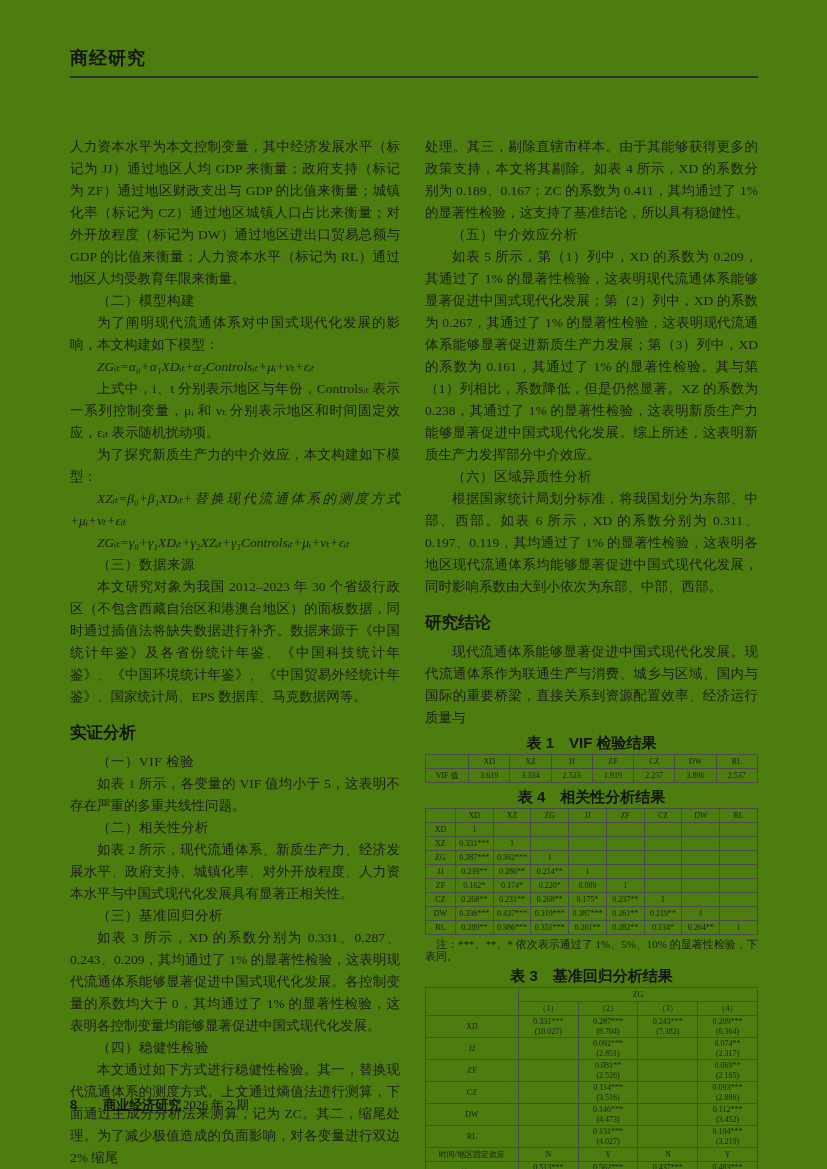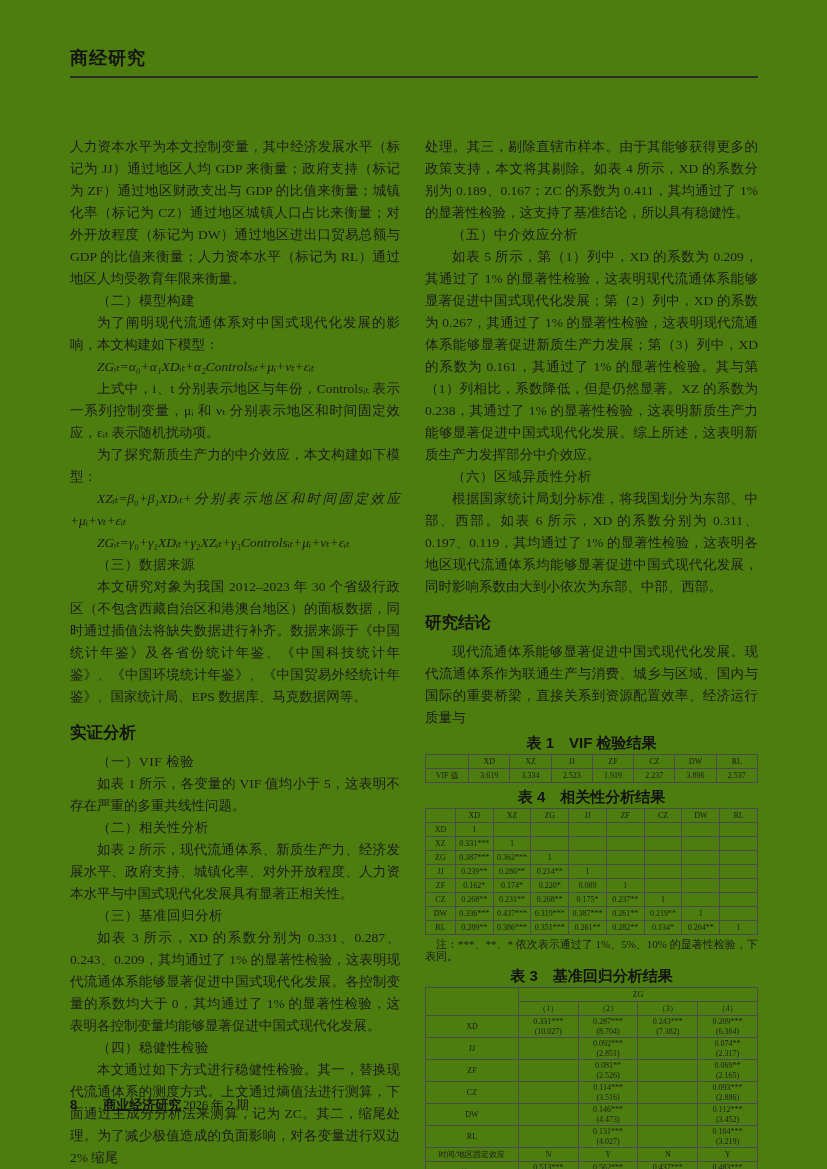--- a/index.html
+++ b/index.html
@@ -67,21 +67,21 @@
     <div class="masthead-rule"></div>
   </div>
 
   <div class="col col-left" id="left-blocks">
       <p class="blk-body">人力资本水平为本文控制变量，其中经济发展水平（标记为 JJ）通过地区人均 GDP 来衡量；政府支持（标记为 ZF）通过地区财政支出与 GDP 的比值来衡量；城镇化率（标记为 CZ）通过地区城镇人口占比来衡量；对外开放程度（标记为 DW）通过地区进出口贸易总额与 GDP 的比值来衡量；人力资本水平（标记为 RL）通过地区人均受教育年限来衡量。</p>
       <p class="blk-subhead">（二）模型构建</p>
       <p class="blk-body indent">为了阐明现代流通体系对中国式现代化发展的影响，本文构建如下模型：</p>
       <p class="blk-formula">ZGᵢₜ=α₀+α₁XDᵢₜ+α₂Controlsᵢₜ+μᵢ+νₜ+εᵢₜ</p>
       <p class="blk-body indent">上式中，i、t 分别表示地区与年份，Controlsᵢₜ 表示一系列控制变量，μᵢ 和 νₜ 分别表示地区和时间固定效应，εᵢₜ 表示随机扰动项。</p>
       <p class="blk-body indent">为了探究新质生产力的中介效应，本文构建如下模型：</p>
-      <p class="blk-formula">XZᵢₜ=β₀+β₁XDᵢₜ+分别表示地区和时间固定效应+μᵢ+νₜ+εᵢₜ</p>
+      <p class="blk-formula">XZᵢₜ=β₀+β₁XDᵢₜ+替换现代流通体系的测度方式+μᵢ+νₜ+εᵢₜ</p>
       <p class="blk-formula">ZGᵢₜ=γ₀+γ₁XDᵢₜ+γ₂XZᵢₜ+γ₃Controlsᵢₜ+μᵢ+νₜ+εᵢₜ</p>
       <p class="blk-subhead">（三）数据来源</p>
       <p class="blk-body indent">本文研究对象为我国 2012–2023 年 30 个省级行政区（不包含西藏自治区和港澳台地区）的面板数据，同时通过插值法将缺失数据进行补齐。数据来源于《中国统计年鉴》及各省份统计年鉴、《中国科技统计年鉴》、《中国环境统计年鉴》、《中国贸易外经统计年鉴》、国家统计局、EPS 数据库、马克数据网等。</p>
       <p class="blk-section">实证分析</p>
       <p class="blk-subhead">（一）VIF 检验</p>
       <p class="blk-body indent">如表 1 所示，各变量的 VIF 值均小于 5，这表明不存在严重的多重共线性问题。</p>
       <p class="blk-subhead">（二）相关性分析</p>
       <p class="blk-body indent">如表 2 所示，现代流通体系、新质生产力、经济发展水平、政府支持、城镇化率、对外开放程度、人力资本水平与中国式现代化发展具有显著正相关性。</p>
       <p class="blk-subhead">（三）基准回归分析</p>
       <p class="blk-body indent">如表 3 所示，XD 的系数分别为 0.331、0.287、0.243、0.209，其均通过了 1% 的显著性检验，这表明现代流通体系能够显著促进中国式现代化发展。各控制变量的系数均大于 0，其均通过了 1% 的显著性检验，这表明各控制变量均能够显著促进中国式现代化发展。</p>

